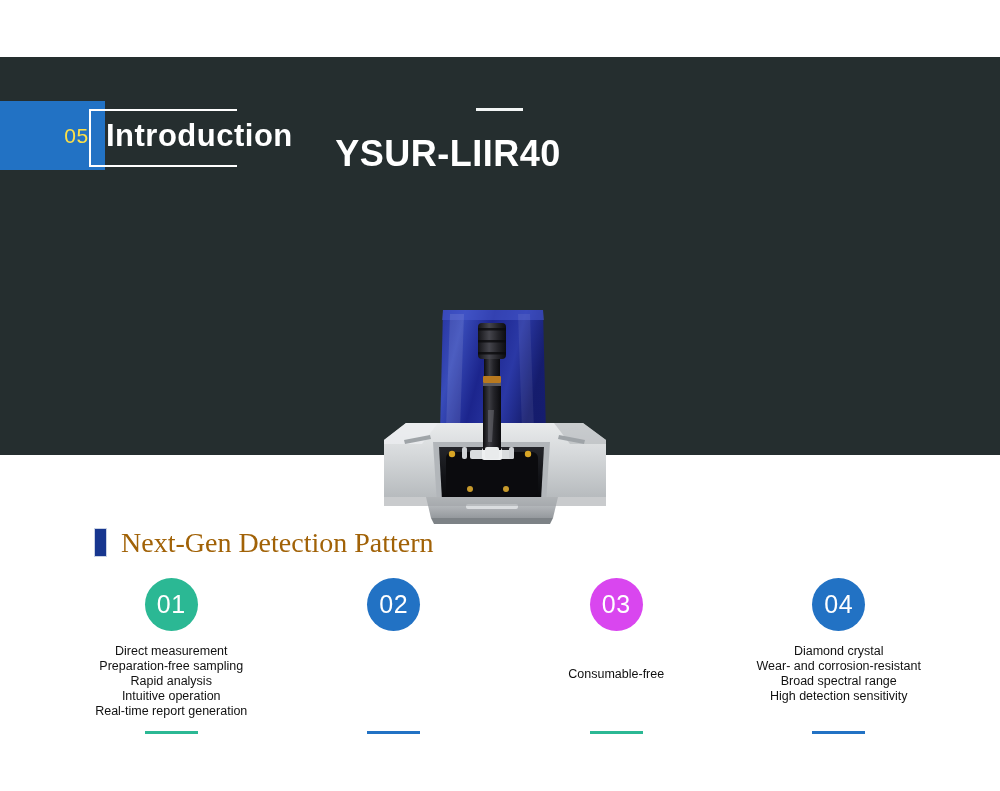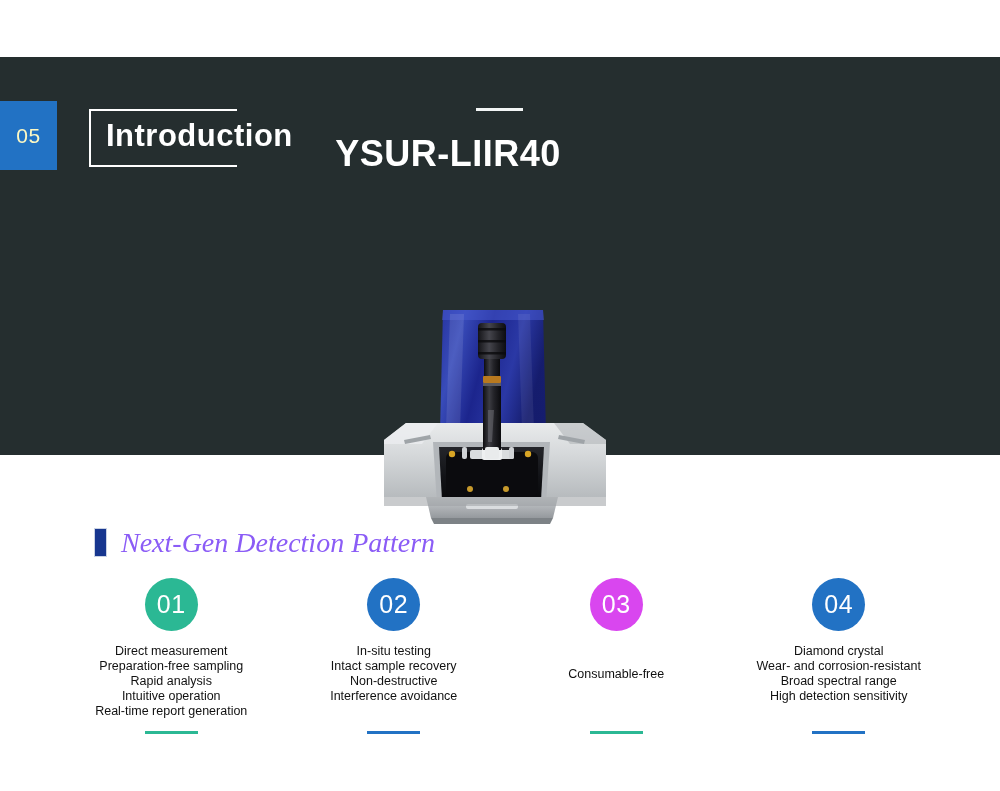--- a/index.html
+++ b/index.html
@@ -26,27 +26,28 @@
   }
 
   
   #section-badge {
     position: absolute;
     left: 0;
     top: 101px;
     width: 57px;
     height: 69px;
     background: #2272c4;
-    color: #fef9c3;
+    color: #fde047;
     font-size: 21px;
     font-family: "Liberation Sans", sans-serif;
     display: flex;
     align-items: center;
     justify-content: center;
     letter-spacing: 0.5px;
+    padding-left: 48px;
   }
 
   
   #bracket-frame {
     position: absolute;
     left: 89px;
     top: 109px;
     width: 148px;
     height: 58px;
   }
@@ -125,24 +126,23 @@
     height: 29px;
     background: #17368f;
     border: 1px solid #c9d2e4;
     box-sizing: border-box;
     margin-right: 14px;
     flex: none;
   }
   #pattern-title {
     font-family: "Liberation Serif", serif;
     font-size: 28px;
-    color: #8b5cf6;
+    color: #a16207;
     white-space: nowrap;
     line-height: 1;
-    font-style: italic;
   }
 
   
   #features {
     position: absolute;
     left: 60px;
     top: 578px;
     width: 890px;
     display: flex;
   }
@@ -318,24 +318,20 @@
     <div class="feature-text">Direct measurement
 Preparation-free sampling
 Rapid analysis
 Intuitive operation
 Real-time report generation</div>
     <div class="feature-rule" style="background: rgb(43, 184, 148);"></div>
   </div>
 
   <div class="feature-col">
     <div class="feature-circle" style="background: rgb(34, 114, 196);">02</div>
-    <div class="feature-text">In-situ testing
-Intact sample recovery
-Non-destructive
-Interference avoidance</div>
     <div class="feature-rule" style="background: rgb(34, 114, 196);"></div>
   </div>
 
   <div class="feature-col short">
     <div class="feature-circle" style="background: #d946ef;">03</div>
     <div class="feature-text">Consumable-free</div>
     <div class="feature-rule" style="background: rgb(43, 184, 148);"></div>
   </div>
 
   <div class="feature-col">

